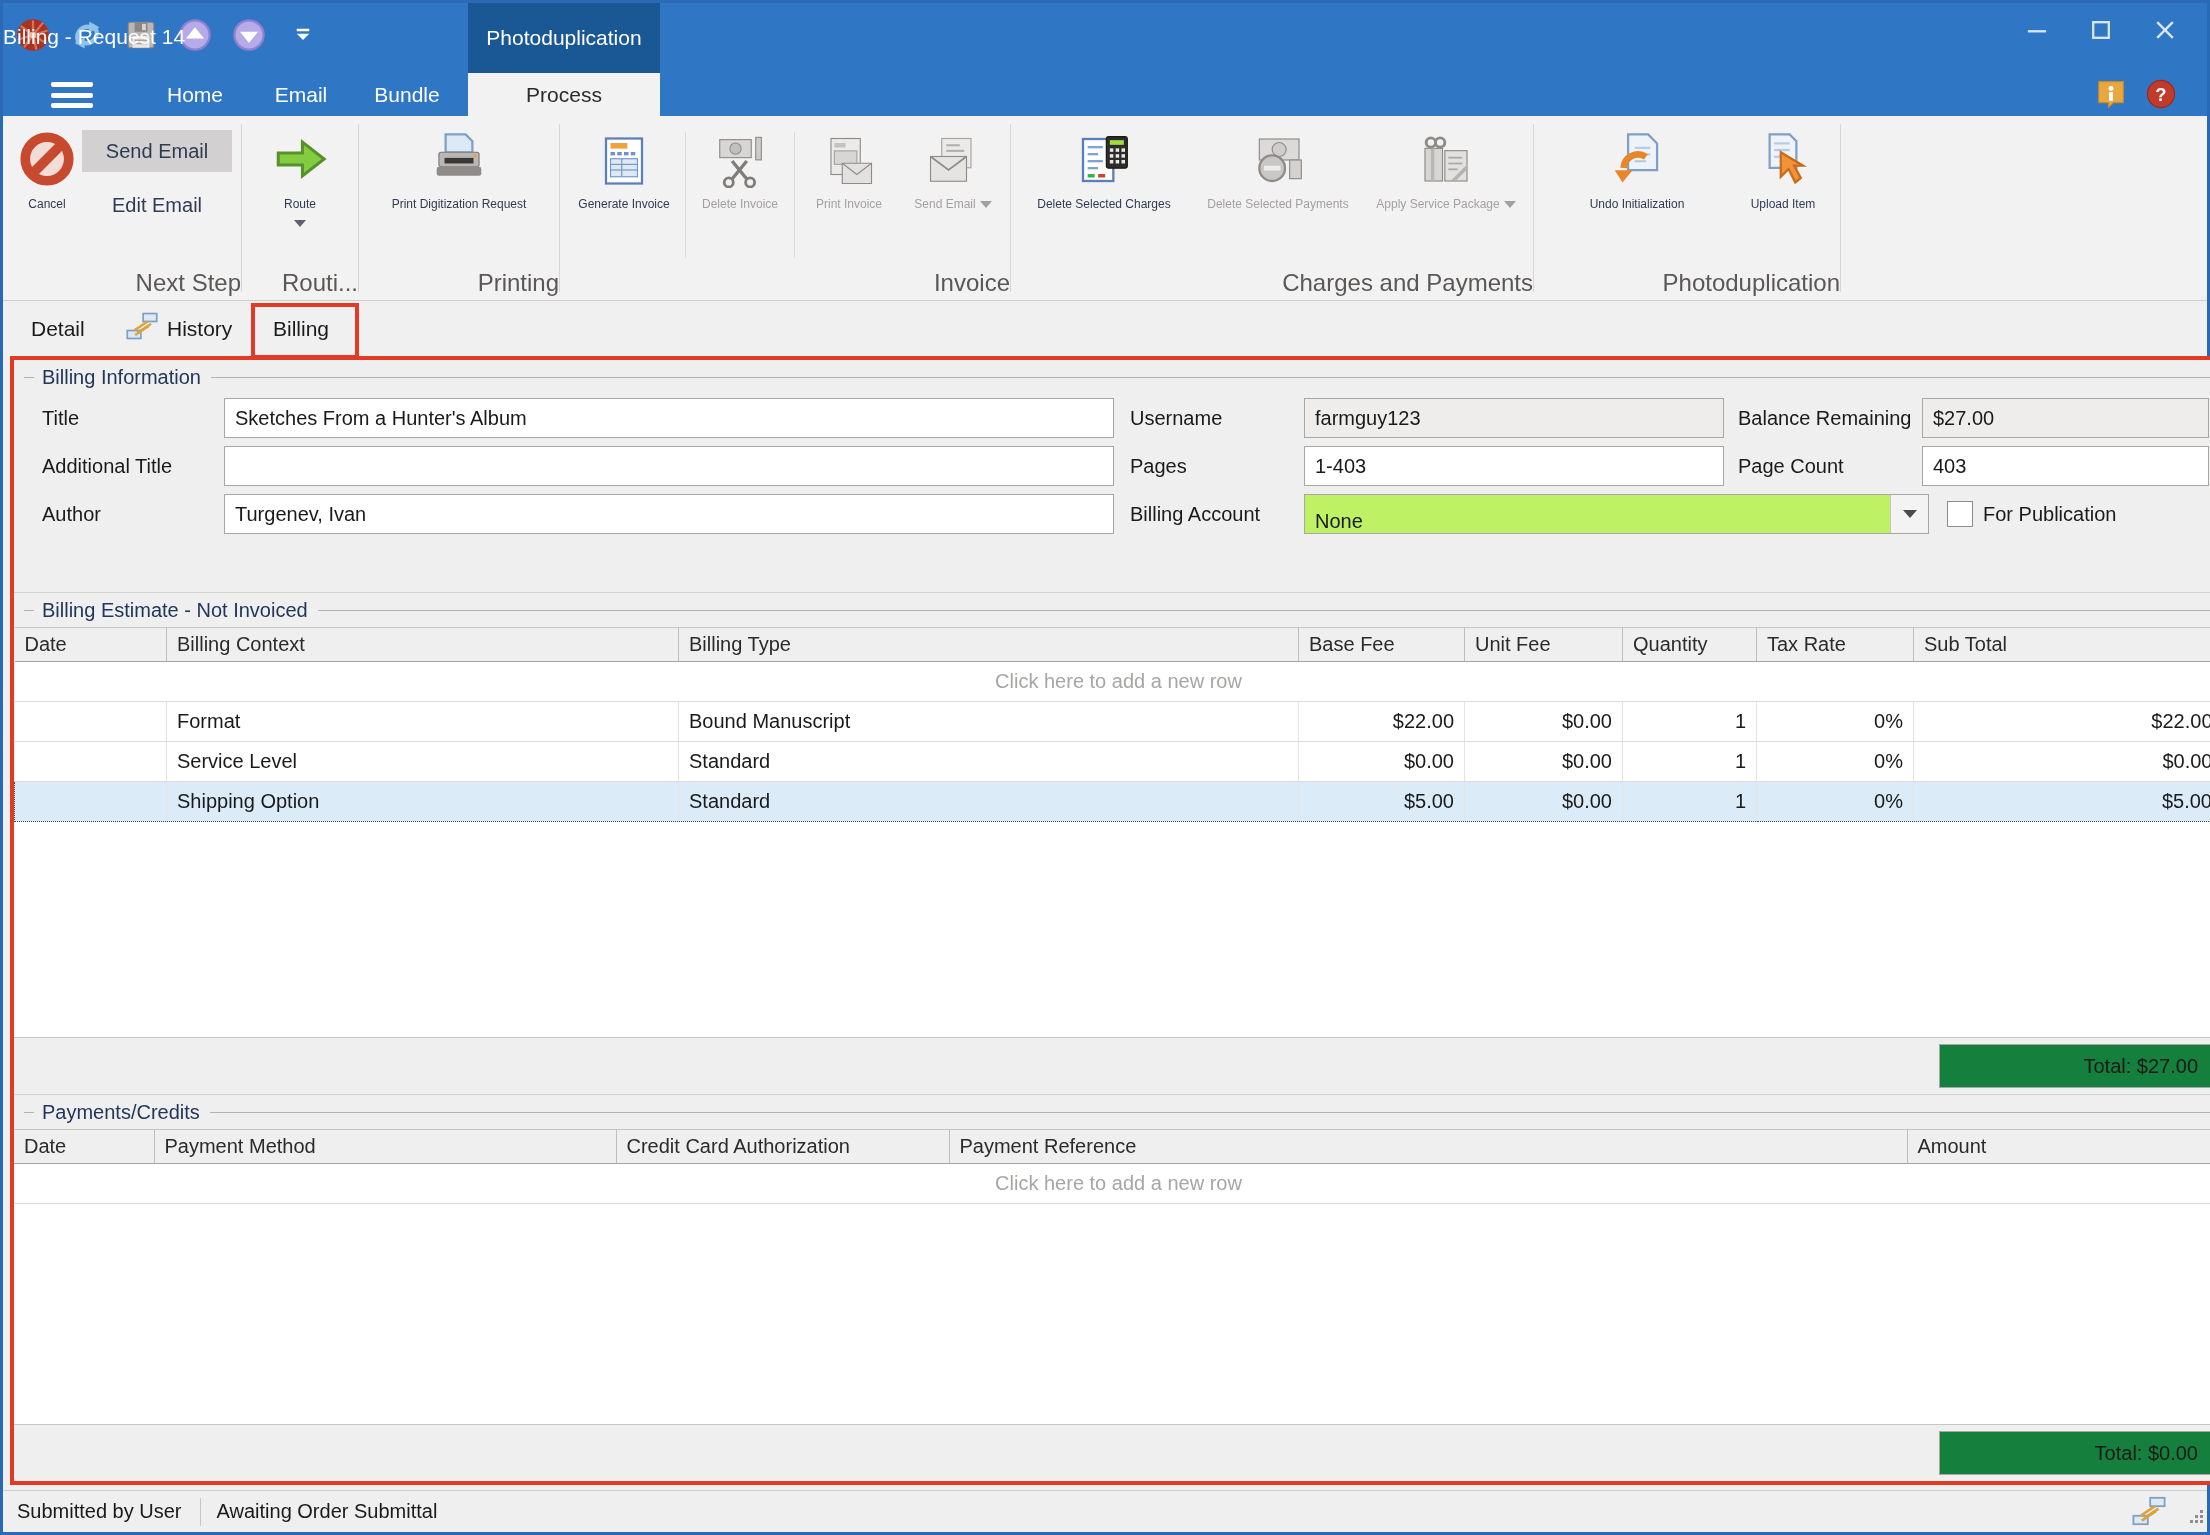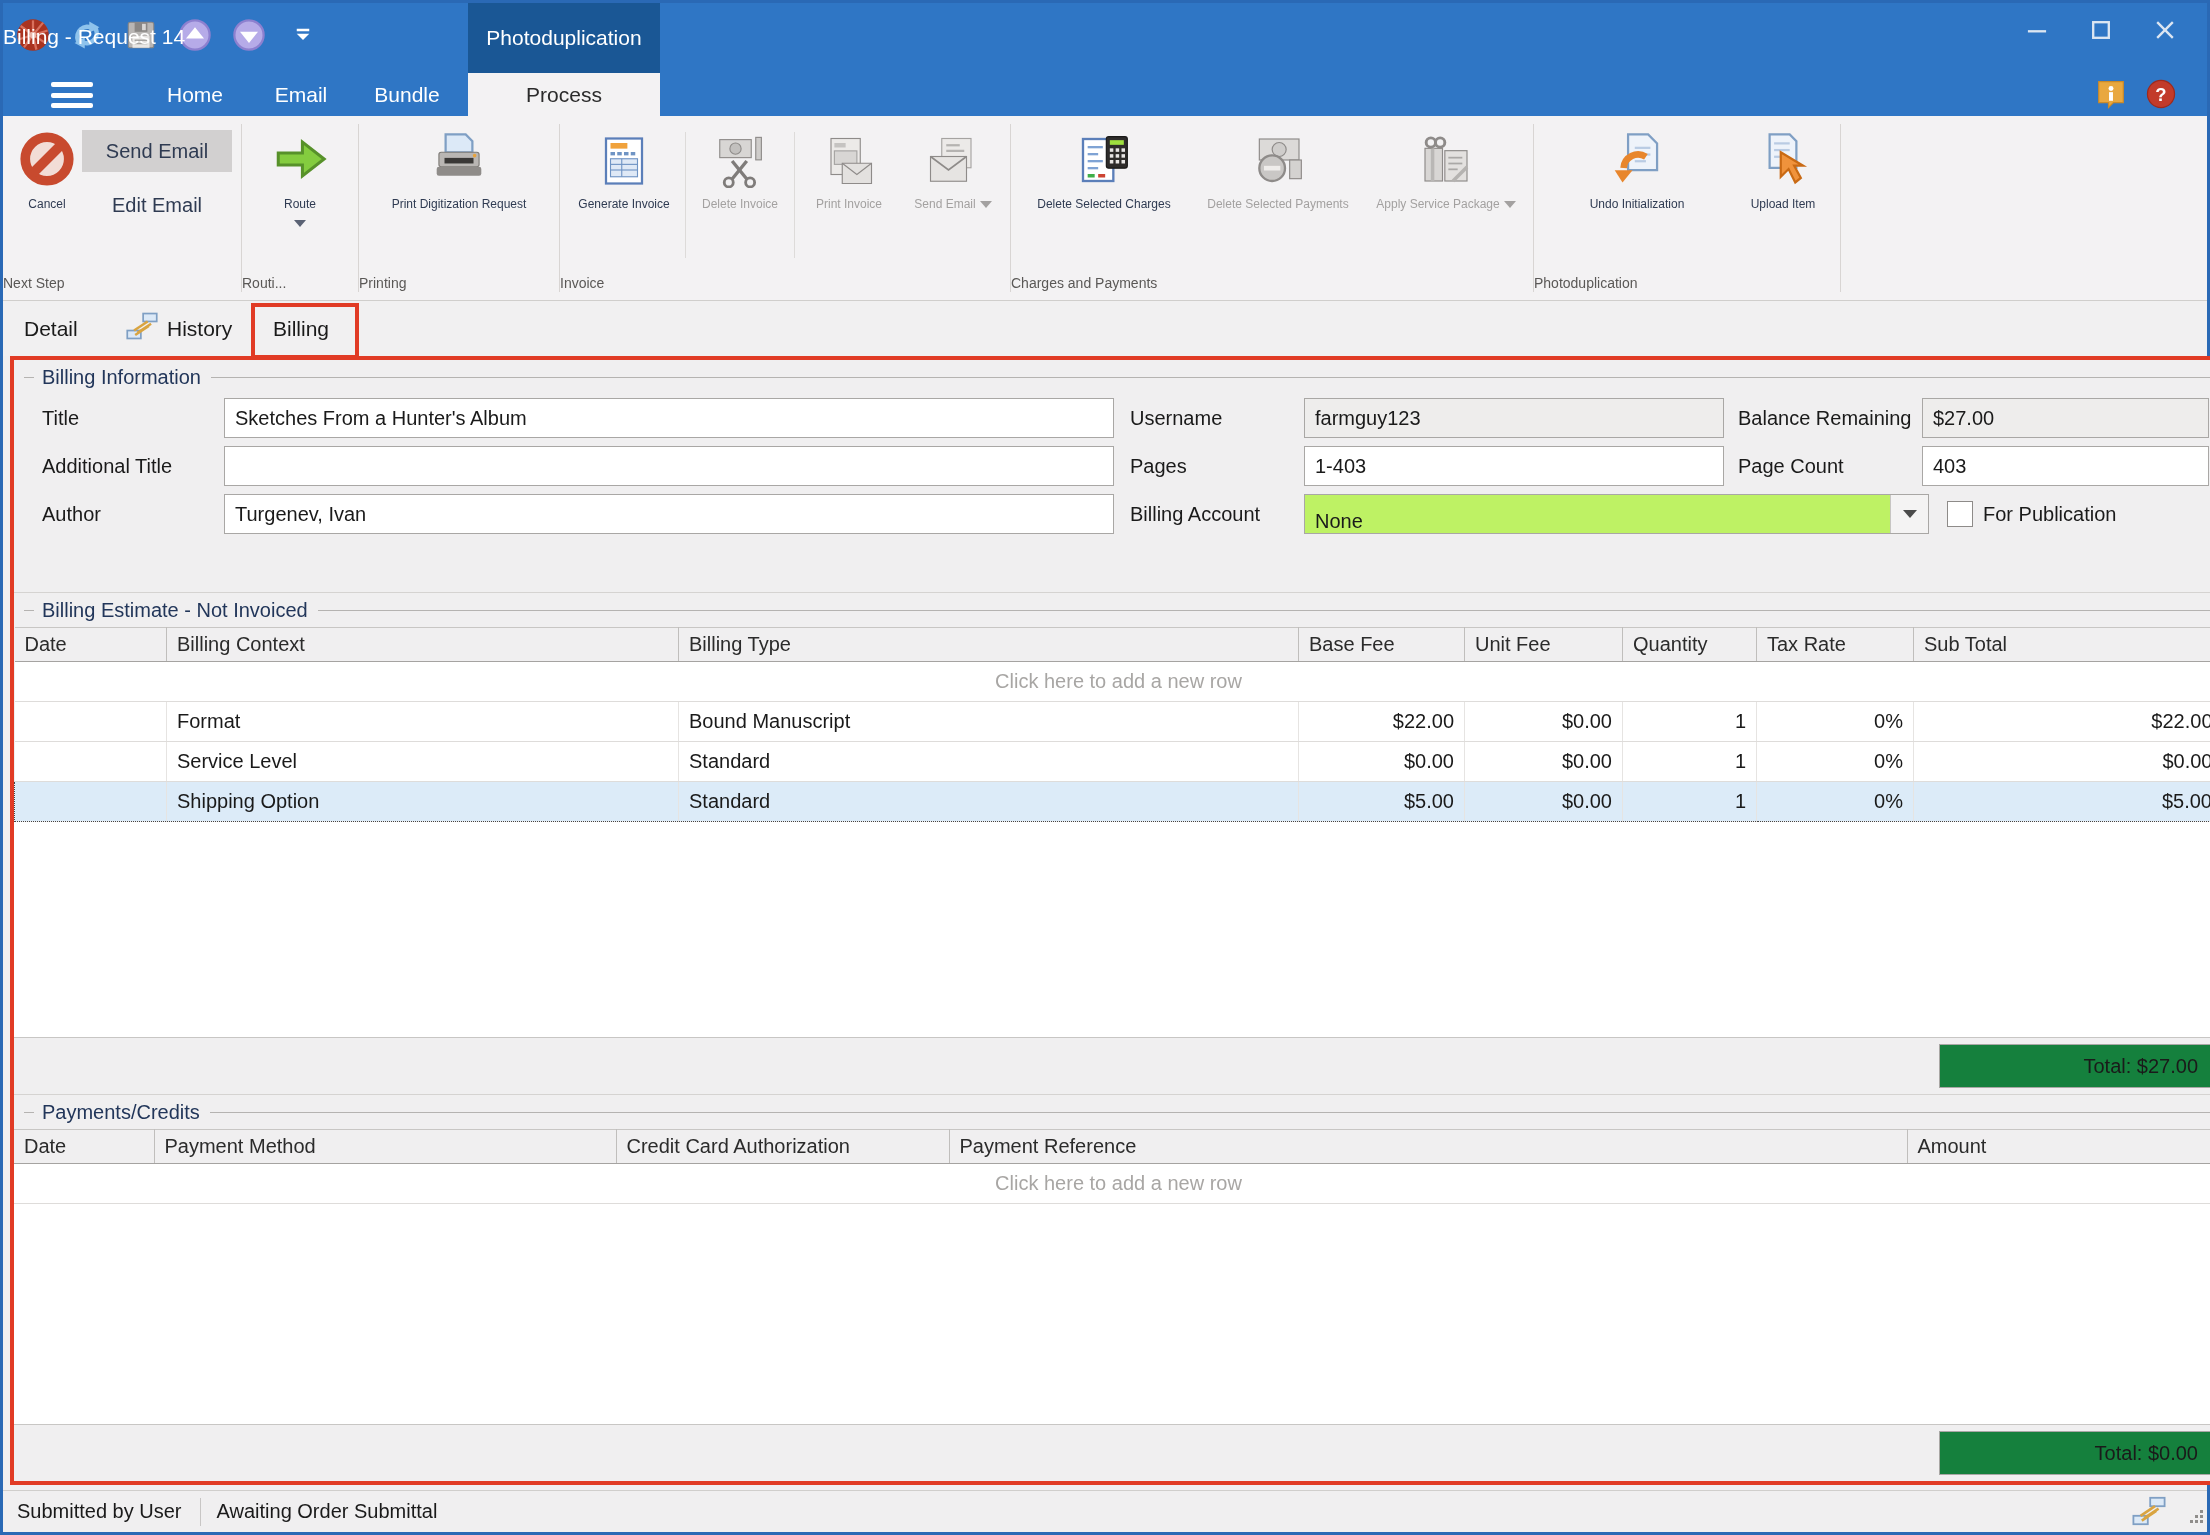--- a/index.html
+++ b/index.html
@@ -25,37 +25,37 @@
   .rtab.t0{left:142px;width:100px}
   .rtab.t1{left:255px;width:86px}
   .rtab.t2{left:352px;width:104px}
   .rtab.active{left:465px;width:192px;background:#f3f2f3;color:#2b2b2b}
   .tabrow-icons{position:absolute;right:30px;top:5px;display:flex;gap:18px;align-items:center}
 
   
   .ribbon{height:185px;background:#f3f2f3;border-bottom:1px solid #d0cecc;display:flex;flex:0 0 auto}
   .rgroup{display:flex;flex-direction:column;padding-top:6px}
   .rgroup .btnrow{flex:1;display:flex;align-items:flex-start;justify-content:center}
-  .rgroup .glabel{height:32px;text-align:left;color:#5a5856;font-size:14px;line-height:30px;white-space:nowrap}
+  .rgroup .glabel{height:32px;text-align:right;color:#5a5856;font-size:24px;line-height:30px;white-space:nowrap}
   .gdivider{width:1px;background:#d8d5d3;margin:8px 0}
   .subdiv{width:1px;background:#dddbd9;margin:10px 2px;align-self:stretch}
   .bigbtn{display:flex;flex-direction:column;align-items:center;padding:4px 6px;cursor:default}
   .bigbtn .ic{height:62px;display:flex;align-items:flex-end;justify-content:center;margin-bottom:4px}
   .bigbtn .bl{font-size:12px;line-height:24px;text-align:left;color:#2f3b52;white-space:pre-line}
   .bigbtn.disabled .bl{color:#a3a1a0}
   .smallcol{display:flex;flex-direction:column;gap:12px;padding-top:8px}
   .smallbtn{min-width:150px;height:42px;display:flex;align-items:center;justify-content:center;font-size:20px;color:#2f3b52;cursor:default}
   .smallbtn.pressed{background:#d2d0d0}
   .caret-down{width:0;height:0;border-left:6px solid transparent;border-right:6px solid transparent;border-top:7px solid #5a6274;margin-top:4px}
   .caret-inline{display:inline-block;width:0;height:0;border-left:6px solid transparent;border-right:6px solid transparent;border-top:7px solid #a3a1a0;margin-left:4px;vertical-align:middle}
 
   
   .viewtabs{position:relative;height:55px;background:#f1f0f1;flex:0 0 auto}
   .vtab{position:absolute;top:0;height:55px;display:flex;align-items:center;font-size:21px;color:#1a1a1a}
-  .vtab.detail{left:21px}
+  .vtab.detail{left:28px}
   .vtab.history{left:122px;gap:8px}
   .vtab.billing{left:270px}
   .billing-annotation{position:absolute;left:248px;top:2px;width:108px;height:56px;border:4px solid #e13b25;pointer-events:none}
 
   
   .contentwrap{flex:1;padding:0 7px 5px;display:flex;min-height:0}
   .redframe{flex:1;border:4px solid #e13b25;background:#f0eff0;display:flex;flex-direction:column;min-height:0}
   .legendrow{display:flex;align-items:center;height:34px;padding:0 10px;flex:0 0 auto}
   .legendrow .dash{width:10px;height:1px;background:#b5b3b1;margin-right:8px}
   .legendrow .ltext{color:#22365a;font-size:20px;white-space:nowrap}

